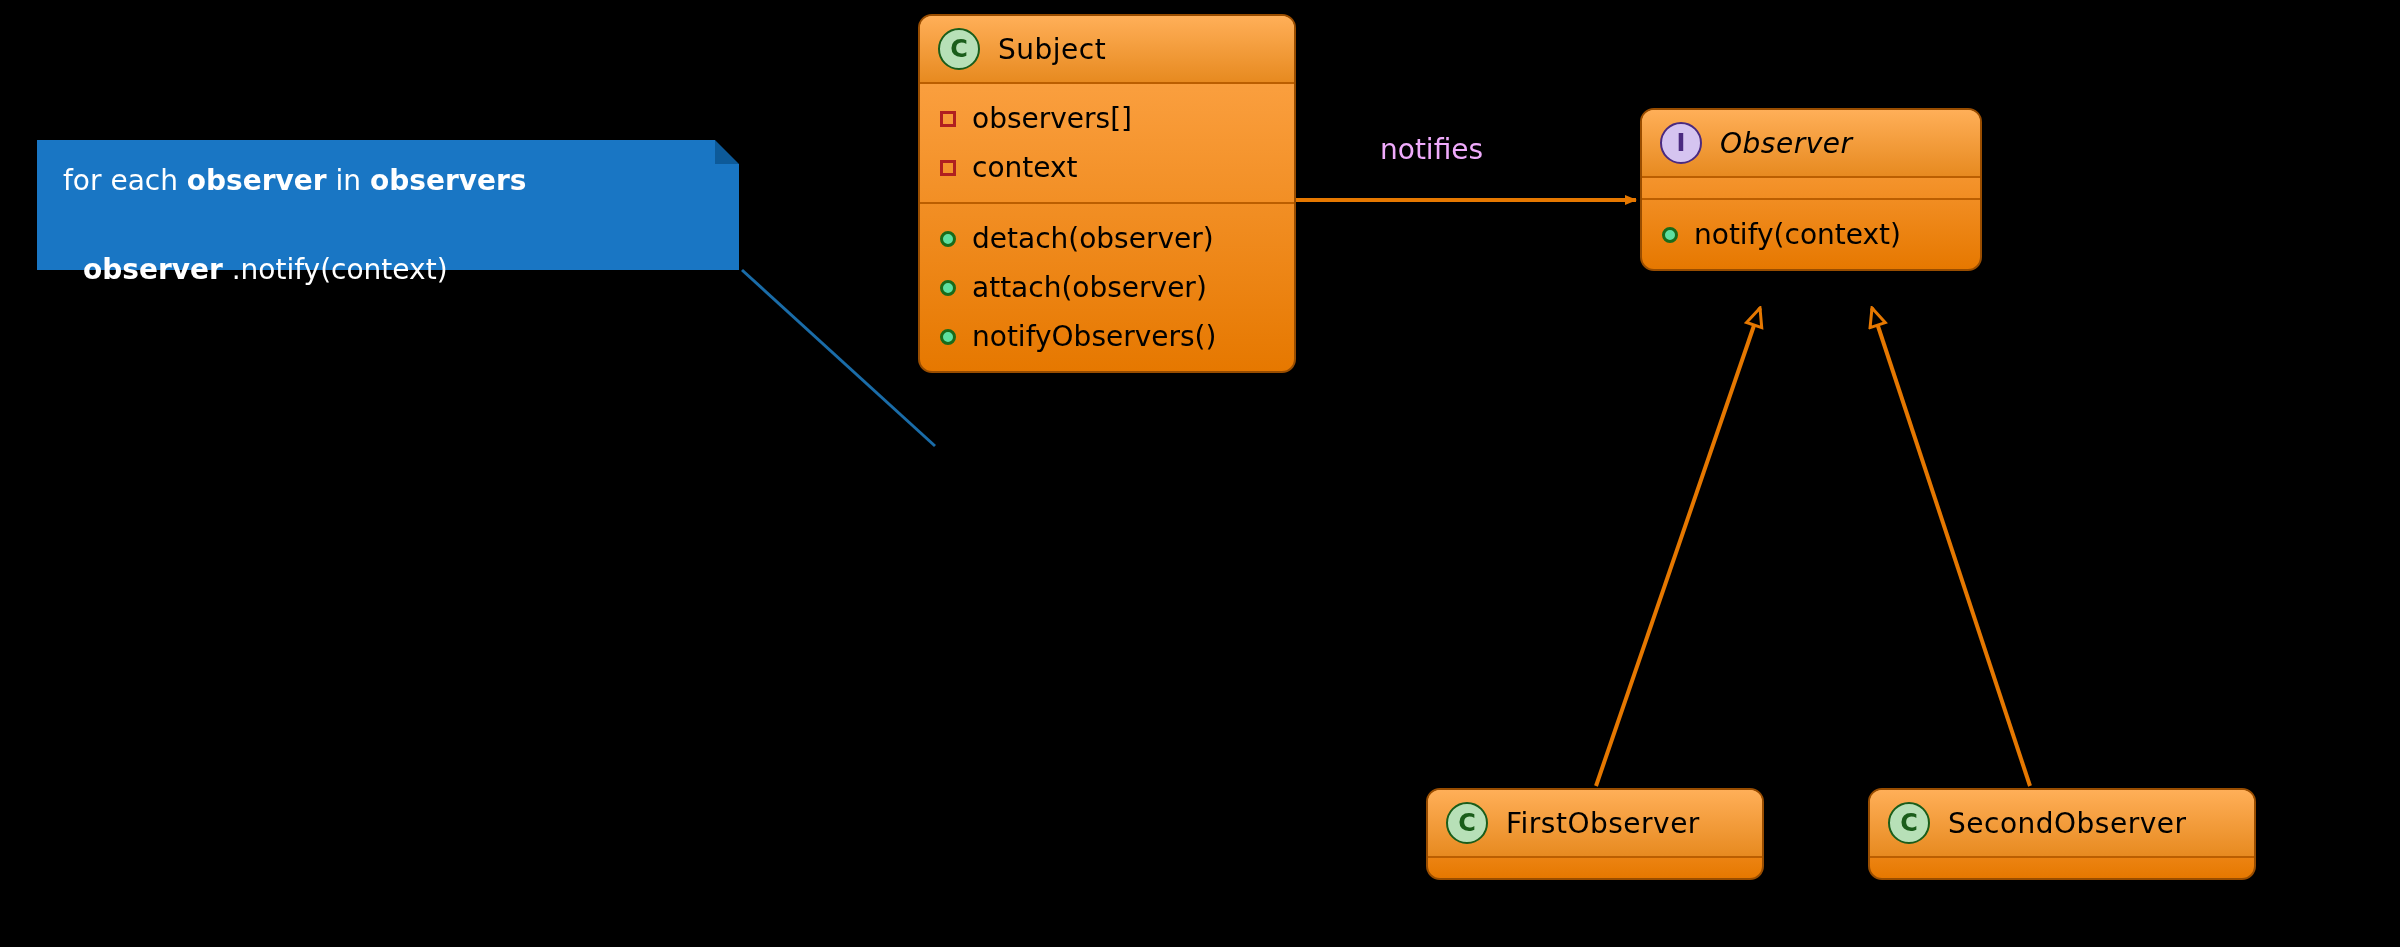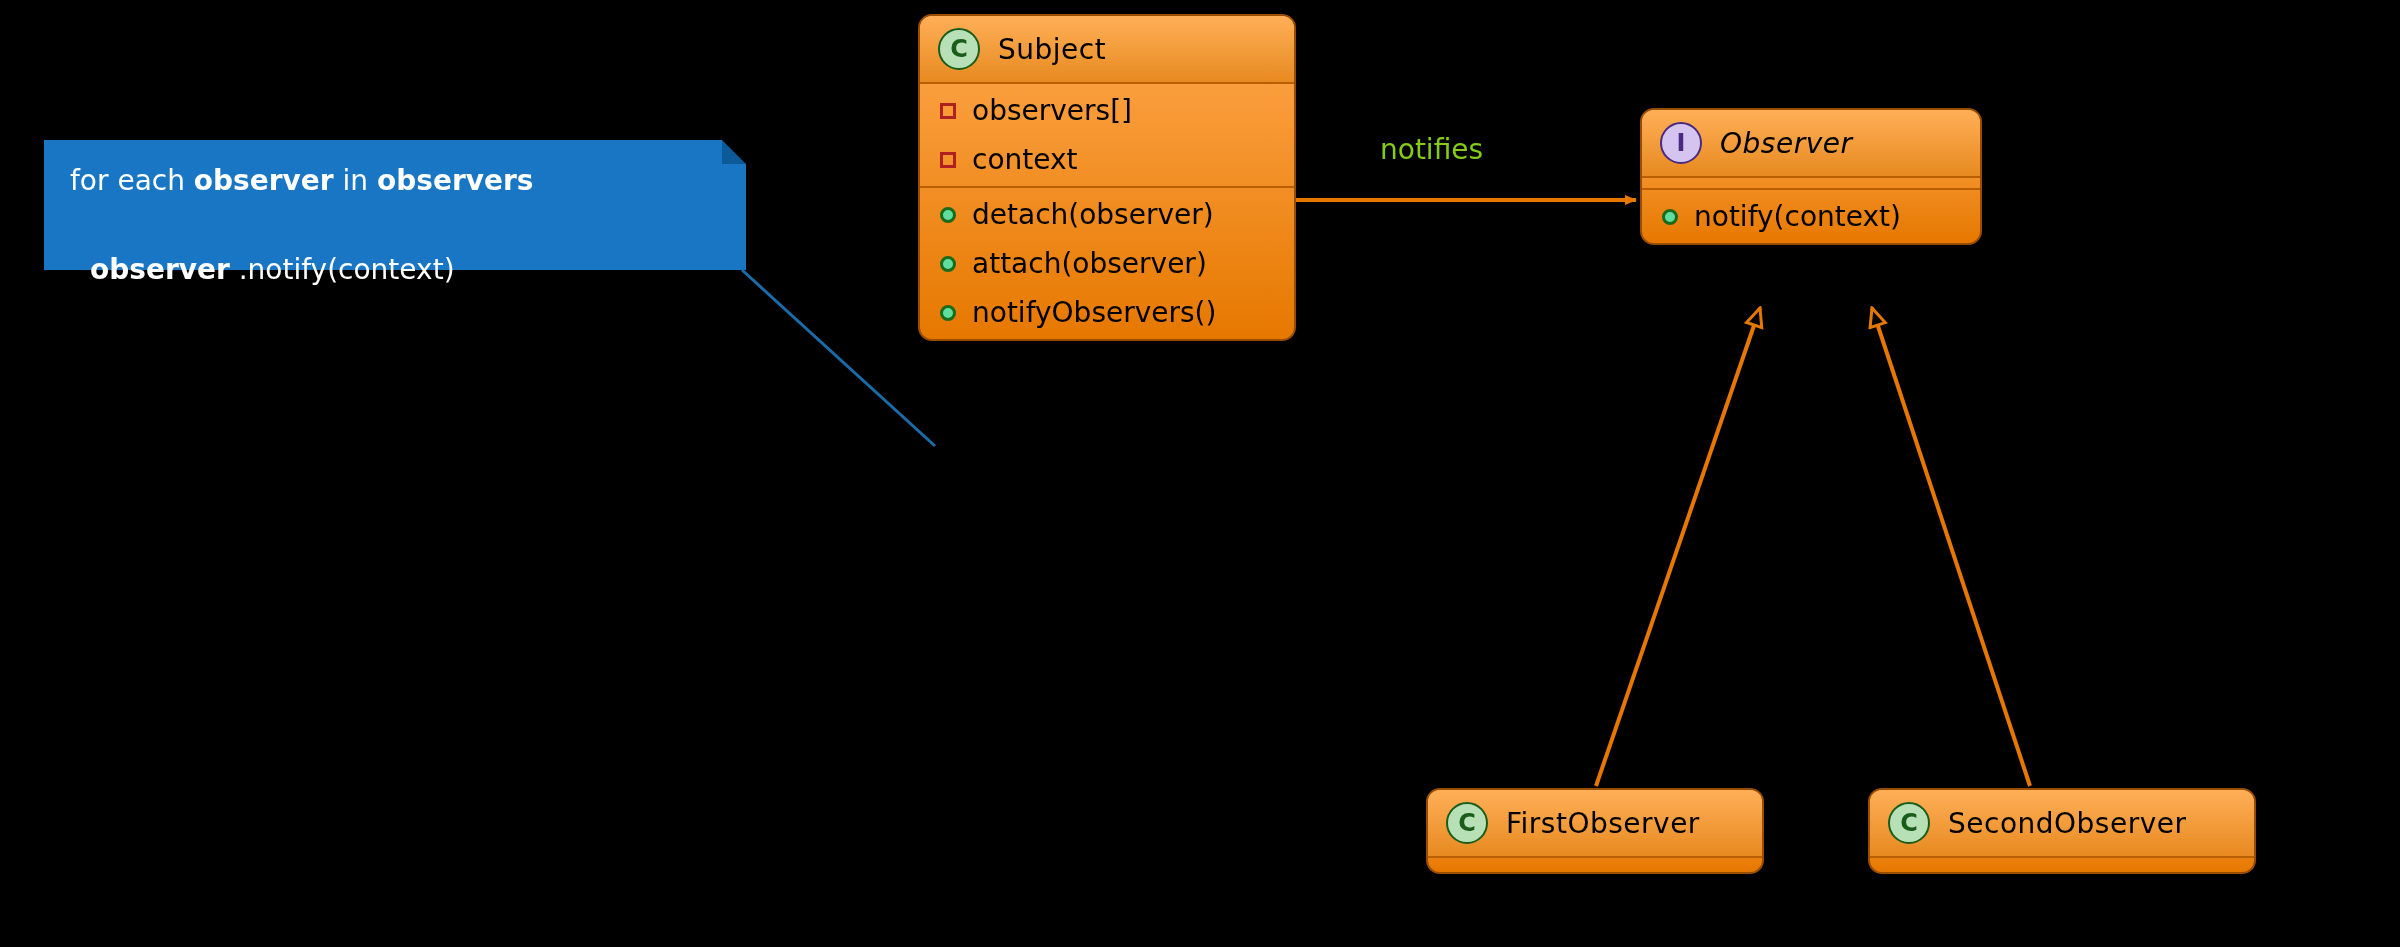--- a/index.html
+++ b/index.html
@@ -29,21 +29,21 @@
     border-bottom: 2px solid #bb5e00;
   }
   .uml-title .tname {
     font-size: 28px;
     letter-spacing: 0.5px;
   }
   .uml-title .tname.italic { font-style: italic; }
   .uml-section {
     display: flex;
     flex-direction: column;
-    padding: 2px 20px;
+    padding: 10px 20px;
     border-bottom: 2px solid #bb5e00;
   }
   .uml-section:last-child { border-bottom: none; }
   .uml-row {
     display: flex;
     align-items: center;
     gap: 16px;
     padding: 8px 0;
     font-size: 28px;
   }
@@ -94,28 +94,28 @@
     position: absolute;
     left: 0; top: 0;
     width: 2400px;
     height: 947px;
     pointer-events: none;
   }
   .edge { stroke: #e67800; stroke-width: 4; fill: none; }
   .edge-thin { stroke: #1a6ca8; stroke-width: 3; fill: none; }
   .label {
     position: absolute;
-    color: #84cc16;
+    color: #f0abfc;
     font-size: 28px;
   }
 </style>
 </head>
 <body>
 
-<div class="note" style="left:44px; top:140px; width:702px; height:130px;">
+<div class="note" style="left:37px; top:140px; width:702px; height:130px;">
   <div class="note-corner"></div>
   <div>
     <span>for each </span><span class="b">observer</span><span>  in </span><span class="b">observers</span>
   </div>
   <div style="padding-left:20px;margin-top:47px;">
     <span class="b">observer</span><span> .notify(context)</span>
   </div>
 </div>
 
 <div class="uml-box" style="left:918px; top:14px; width:378px;">

